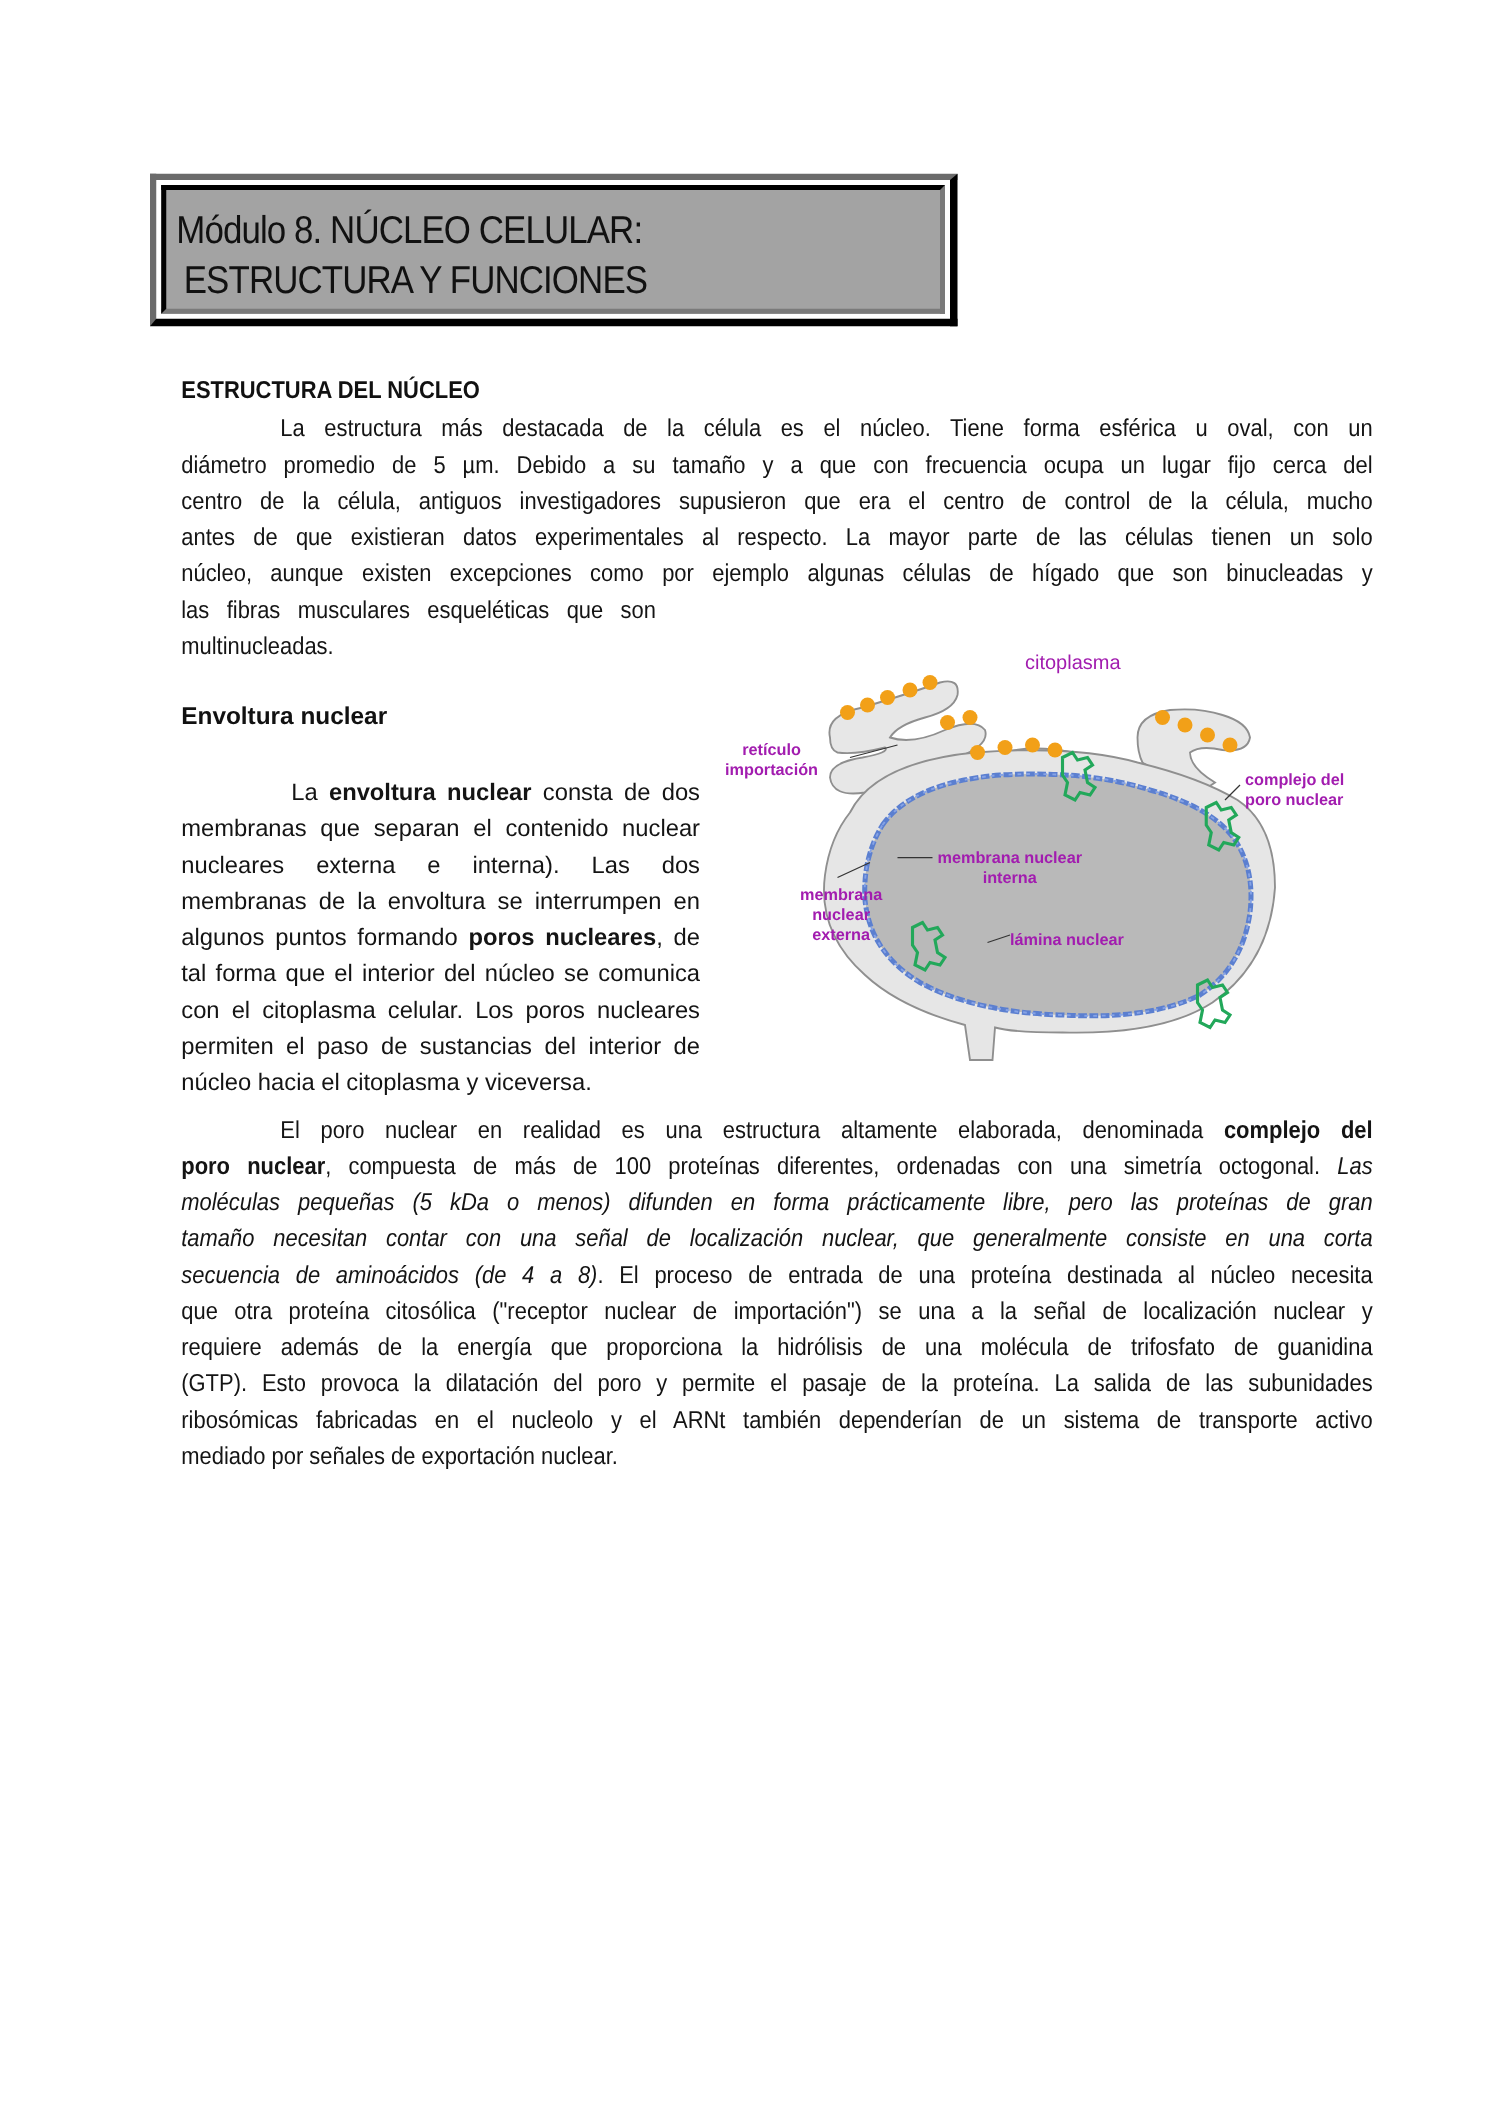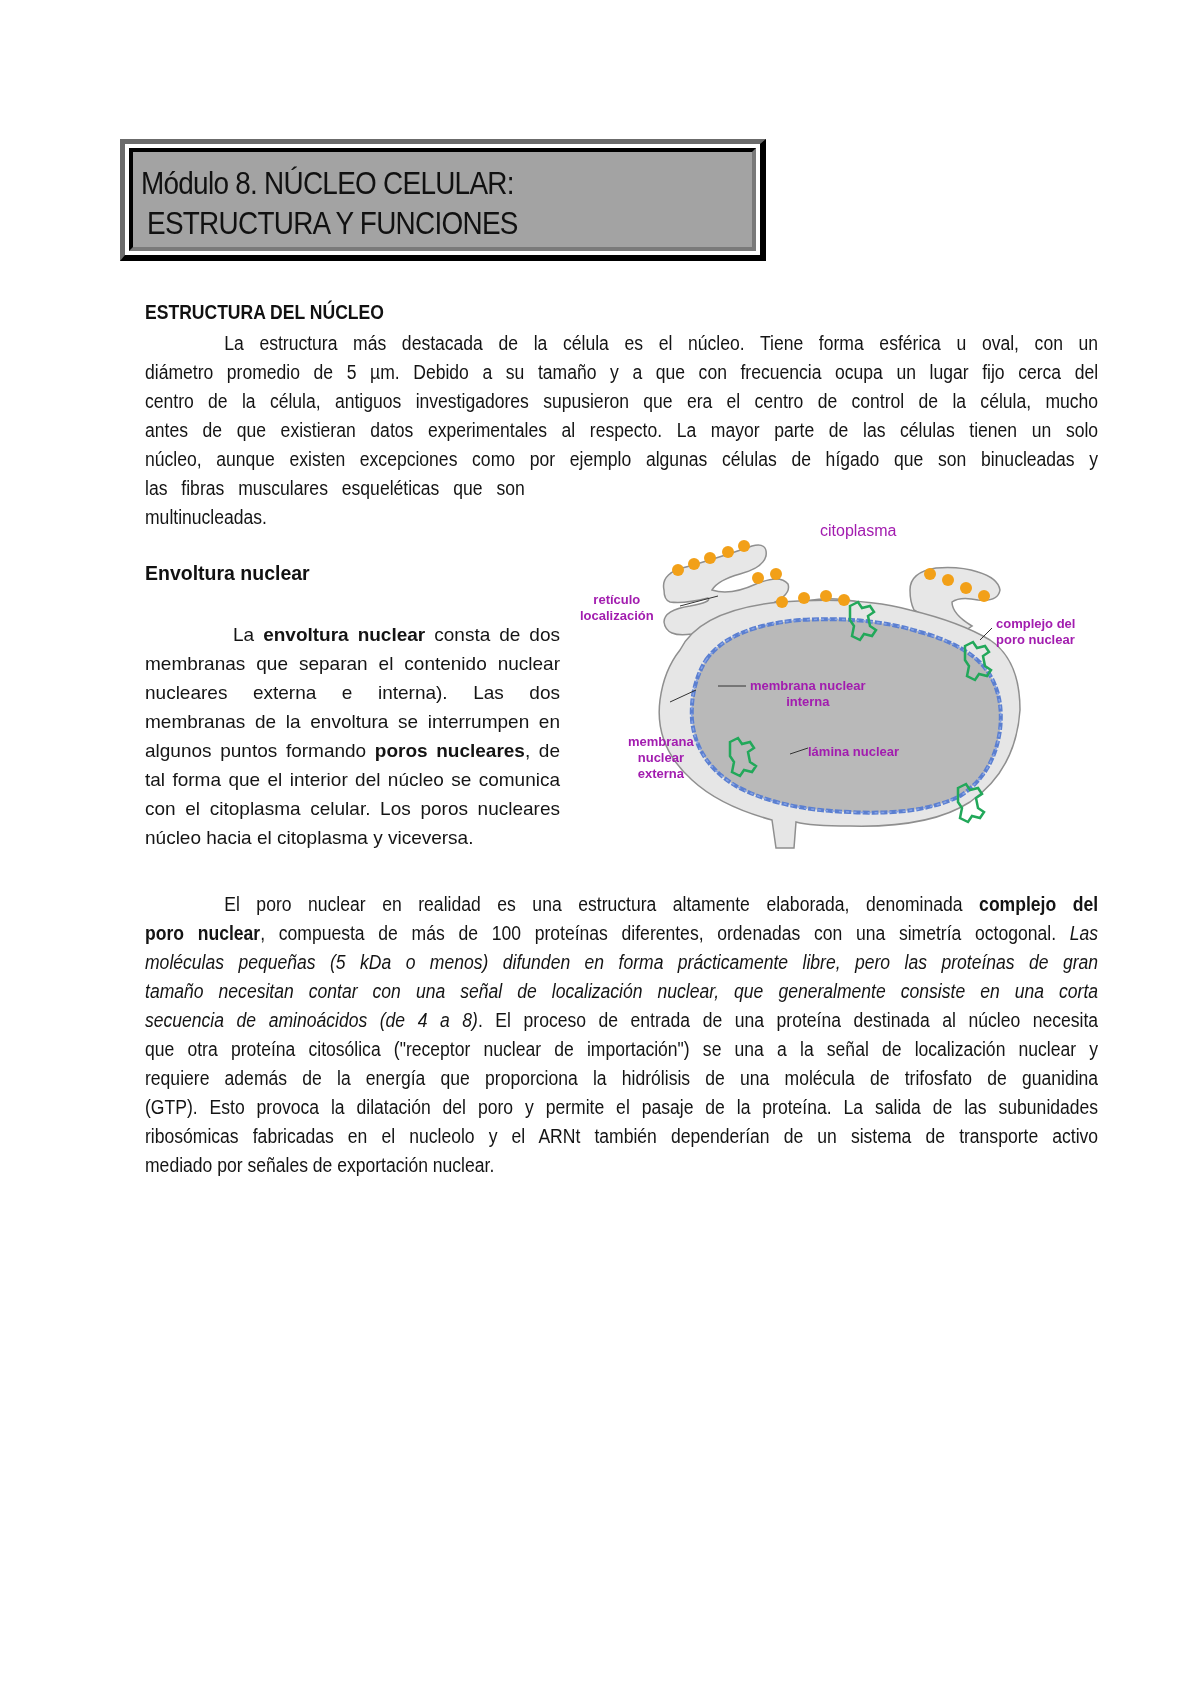--- a/index.html
+++ b/index.html
@@ -61,20 +61,21 @@
     <span>La </span><b>envoltura nuclear</b><span> consta de dos</span>
   </span>
   <span class="line justify">membranas que separan el contenido nuclear</span>
   <span class="line justify">nucleares externa e interna). Las dos</span>
   <span class="line justify">membranas de la envoltura se interrumpen en</span>
   <span class="line justify">
     <span>algunos puntos formando </span><b>poros nucleares</b><span>, de</span>
   </span>
   <span class="line justify">tal forma que el interior del núcleo se comunica</span>
   <span class="line justify">con el citoplasma celular. Los poros nucleares</span>
+  <span class="line justify">permiten el paso de sustancias del interior de</span>
   <span class="line">núcleo hacia el citoplasma y viceversa.</span>
 </div>
 
 <div class="figure">
   <svg width="520" height="340" viewBox="0 0 520 340">
 
     <path d="M90 58 Q120 40 165 34 Q185 30 182 45 Q178 58 150 62 Q120 66 115 78 Q130 92 170 72 Q200 62 205 74 Q208 86 180 96 Q150 106 145 118 Q165 120 200 100 Q240 86 275 96" fill="none" stroke="none"></path>
     <g>
       <path d="M84 80 Q80 62 110 56 Q150 44 172 36 Q188 32 186 46 Q183 58 160 64 Q138 70 132 80 Q150 86 176 74 Q200 64 208 74 Q212 86 186 96 Q160 104 158 114 Q176 114 210 96 Q240 84 278 92 Q300 98 310 100 L300 116 Q260 104 228 112 Q196 122 170 132 Q160 136 150 126 Q142 118 112 124 Q86 128 84 112 Q84 100 110 96 Q132 92 128 88 Q104 94 90 92 Q84 90 84 80 Z" fill="#e7e7e7" stroke="#8f8f8f" stroke-width="1.5"></path>
       <path d="M330 80 Q330 62 356 58 Q380 56 398 62 Q418 68 420 80 Q418 92 398 90 Q380 86 372 92 Q372 104 392 116 L380 124 Q350 110 334 100 Q330 92 330 80 Z" fill="#e7e7e7" stroke="#8f8f8f" stroke-width="1.5"></path>
@@ -116,31 +117,31 @@
       <line x1="100" y1="96" x2="138" y2="86"></line>
       <line x1="400" y1="130" x2="412" y2="118"></line>
       <line x1="138" y1="176" x2="166" y2="176"></line>
       <line x1="90" y1="192" x2="116" y2="180"></line>
       <line x1="210" y1="244" x2="228" y2="238"></line>
     </g>
   </svg>
   <div class="fig-cyto">citoplasma</div>
   <div class="fig-label" style="left:0px; top:82px;">
     <div>retículo</div>
-    <div>localización</div>
+    <div>importación</div>
   </div>
   <div class="fig-label left" style="left:416px; top:106px;">
     <div>complejo del</div>
     <div>poro nuclear</div>
   </div>
   <div class="fig-label" style="left:170px; top:168px;">
     <div>membrana nuclear</div>
     <div>interna</div>
   </div>
-  <div class="fig-label" style="left:48px; top:198px;margin-top:26px;">
+  <div class="fig-label" style="left:60px; top:198px;">
     <div>membrana</div>
     <div>nuclear</div>
     <div>externa</div>
   </div>
   <div class="fig-label" style="left:228px; top:234px;">lámina nuclear</div>
 </div>
 
 <div class="text narrow" style="left:145px; top:890px; width:1059px;">
   <span class="line justify" style="padding-left:88px;">
     <span>El poro nuclear en realidad es una estructura altamente elaborada, denominada </span><b>complejo del</b>

